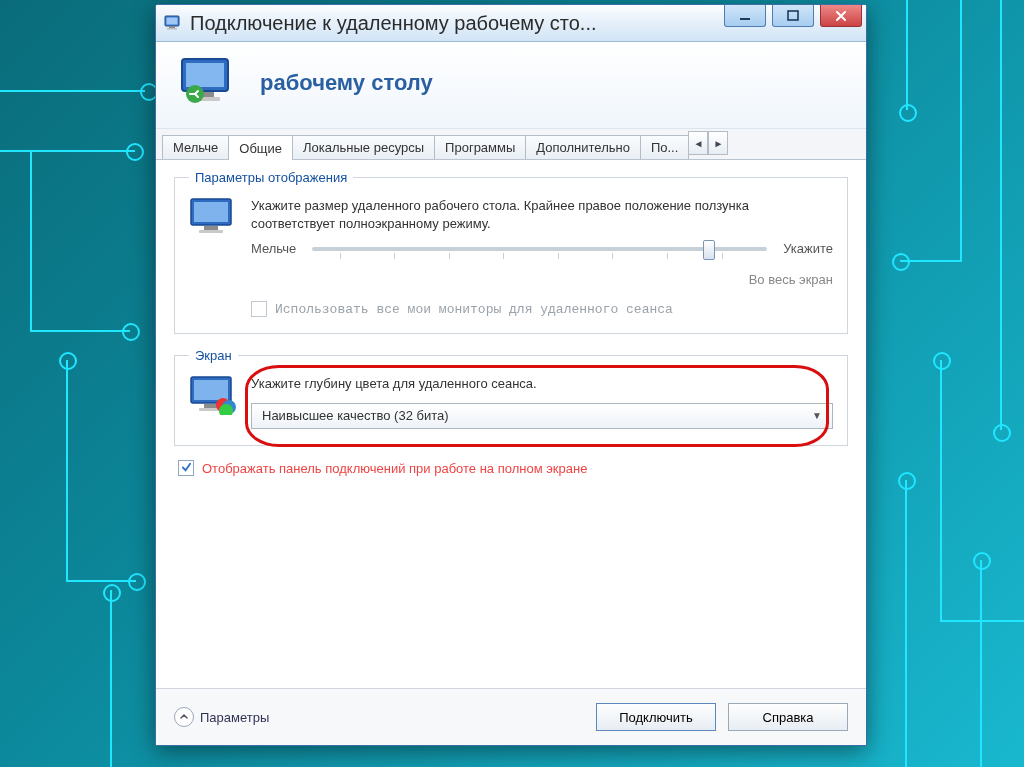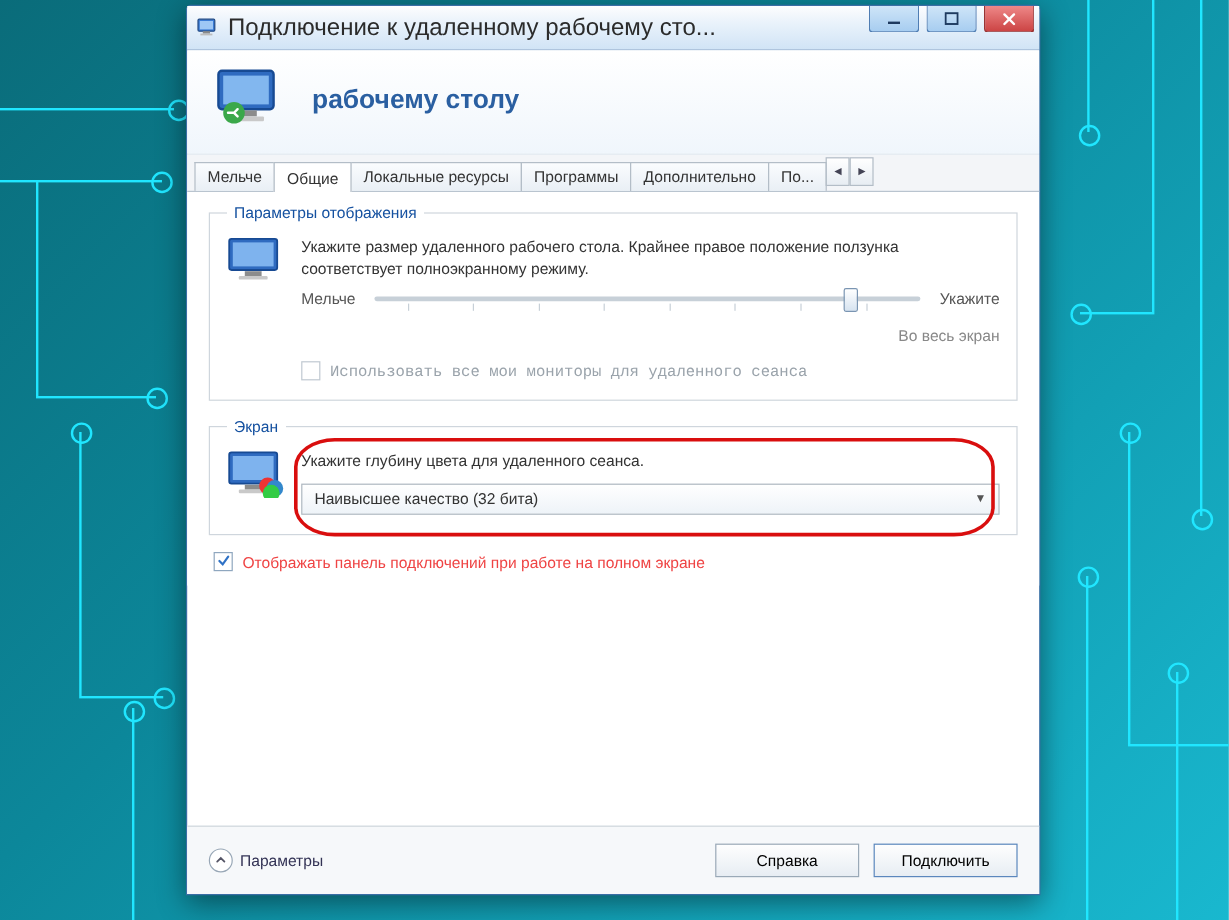--- a/index.html
+++ b/index.html
@@ -478,18 +478,18 @@
     <div class="footer">
       <div class="params-toggle">
         <span class="chev-circle">
           <svg width="10" height="10" viewBox="0 0 10 10">
               <path d="M2 6 L5 3 L8 6" stroke="#556" stroke-width="1.5" fill="none" stroke-linecap="round"></path>
             </svg>
         </span>
         <span>Параметры</span>
       </div>
       <div class="spacer"></div>
+      <button class="btn primary">Подключить</button>
       <button class="btn">Справка</button>
-      <button class="btn primary">Подключить</button>
     </div>
 
   </div>
 </div>
 
 </body></html>

